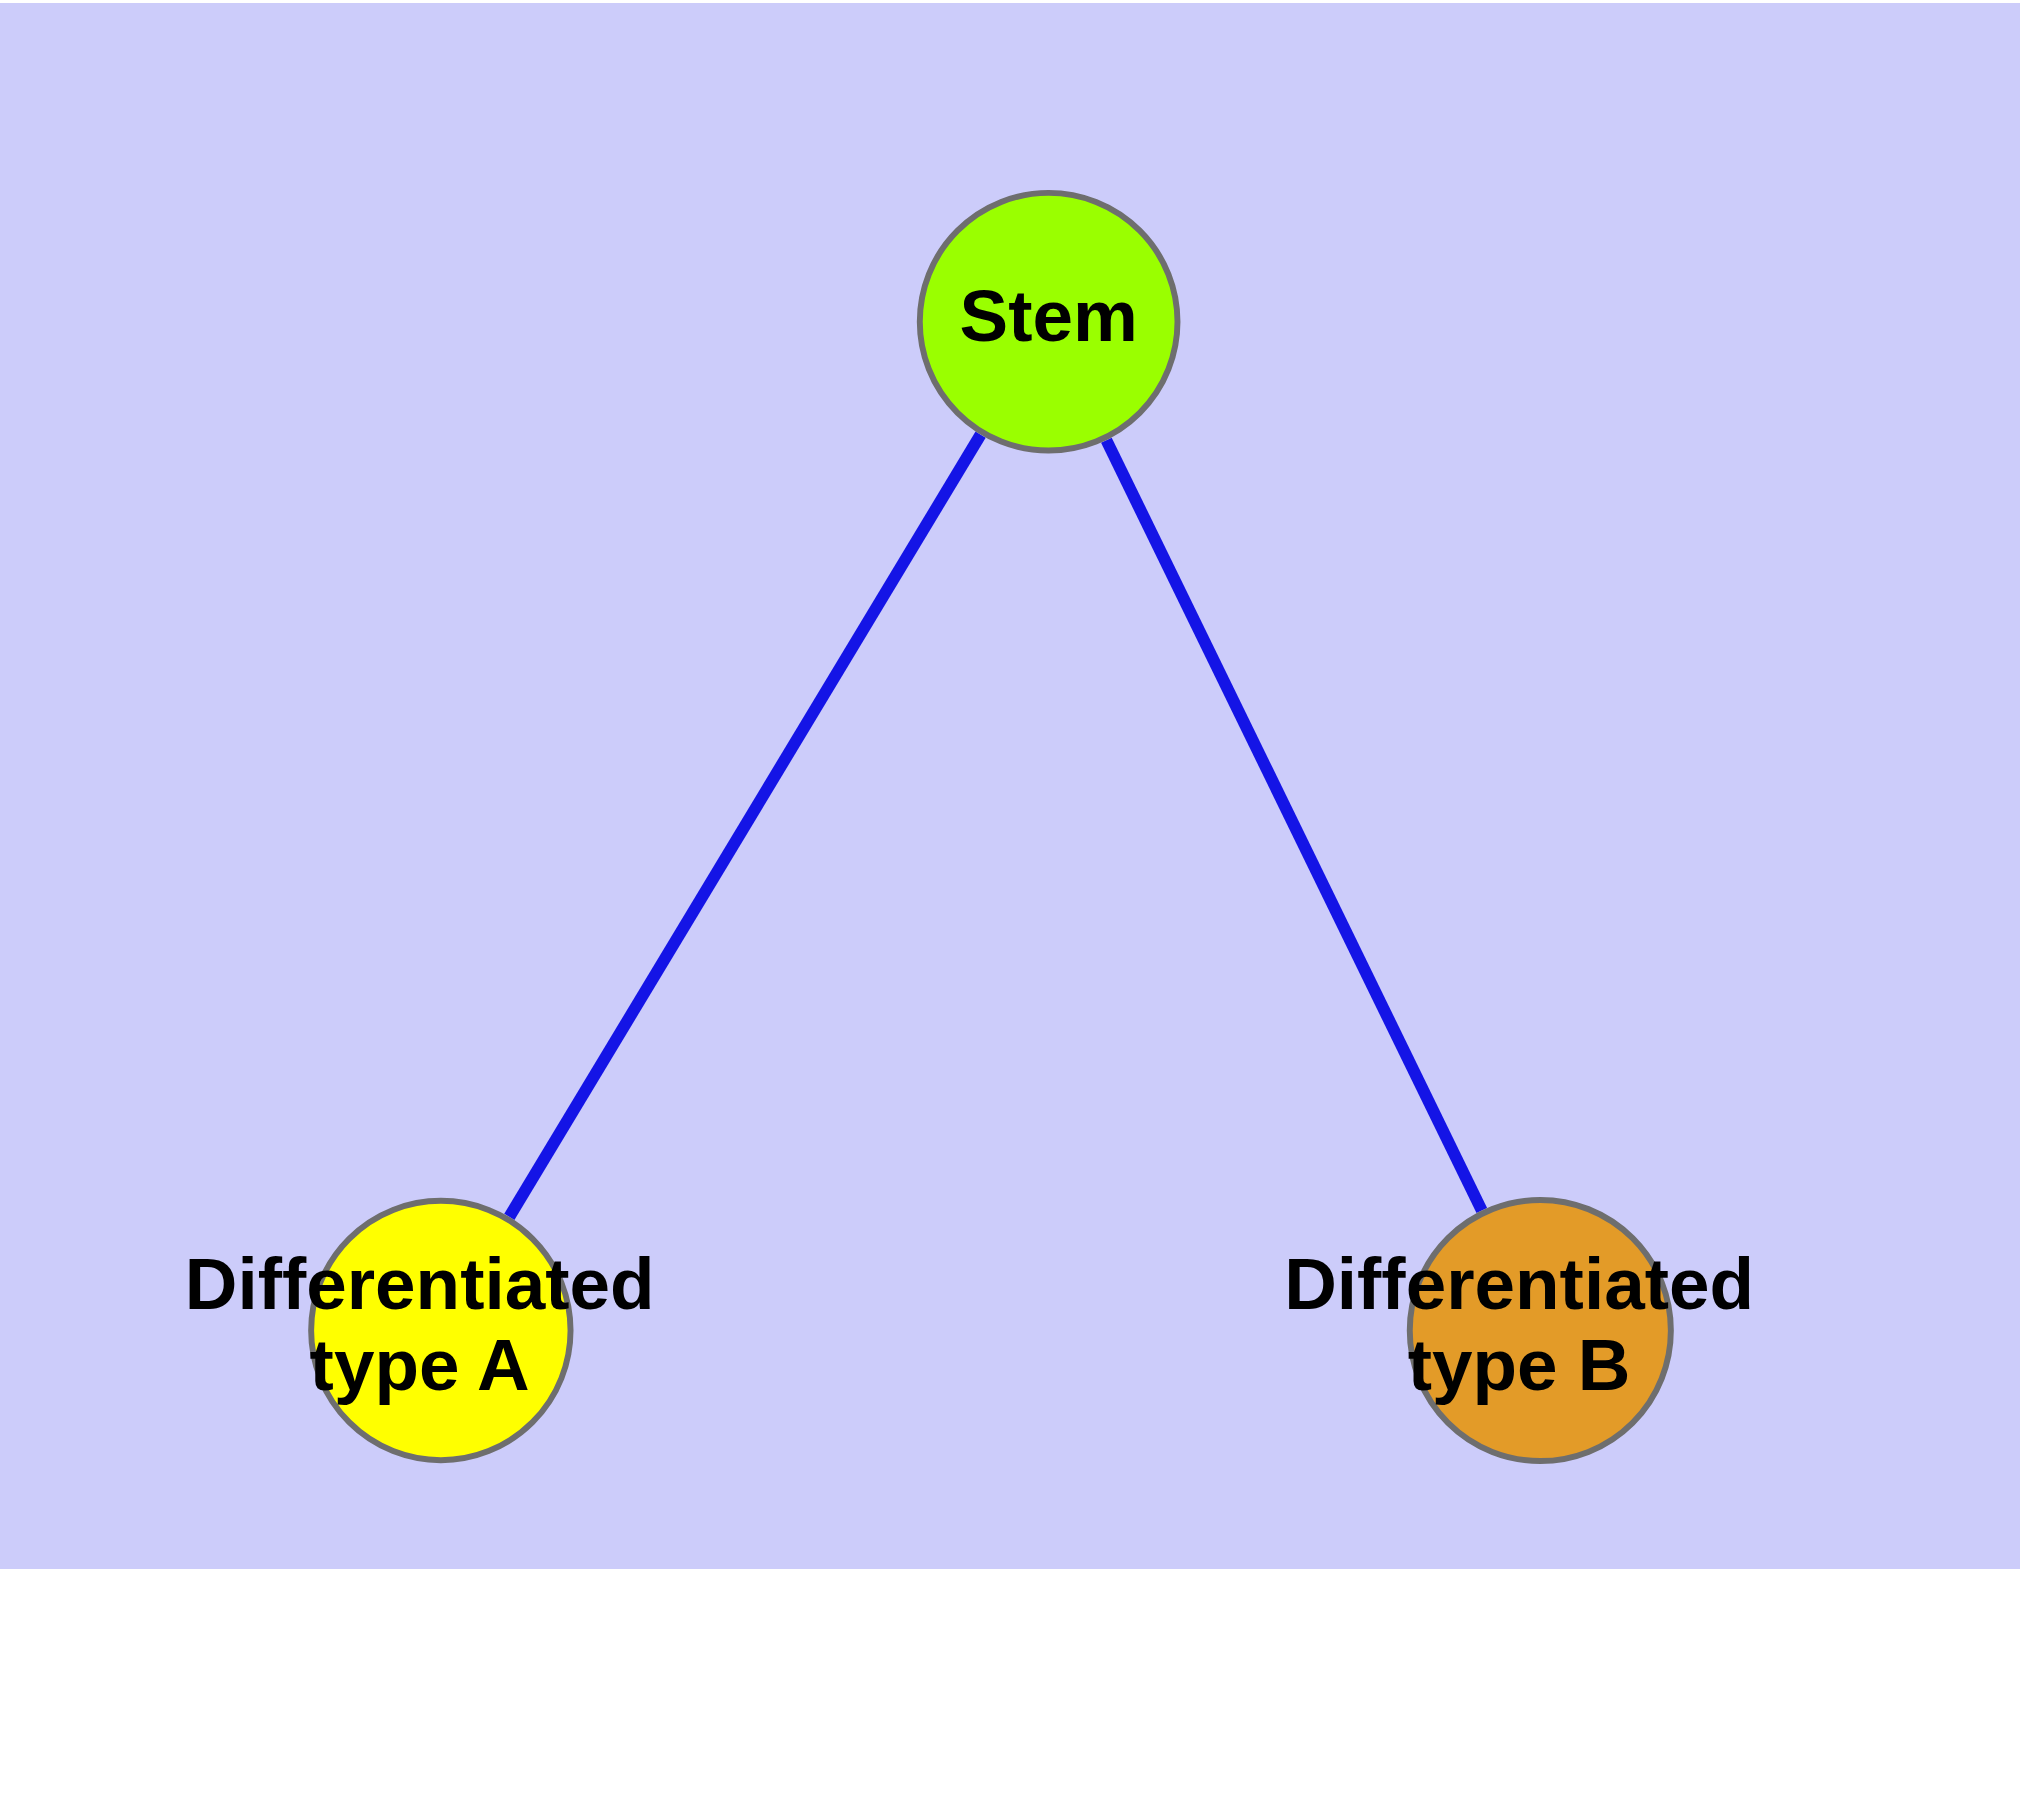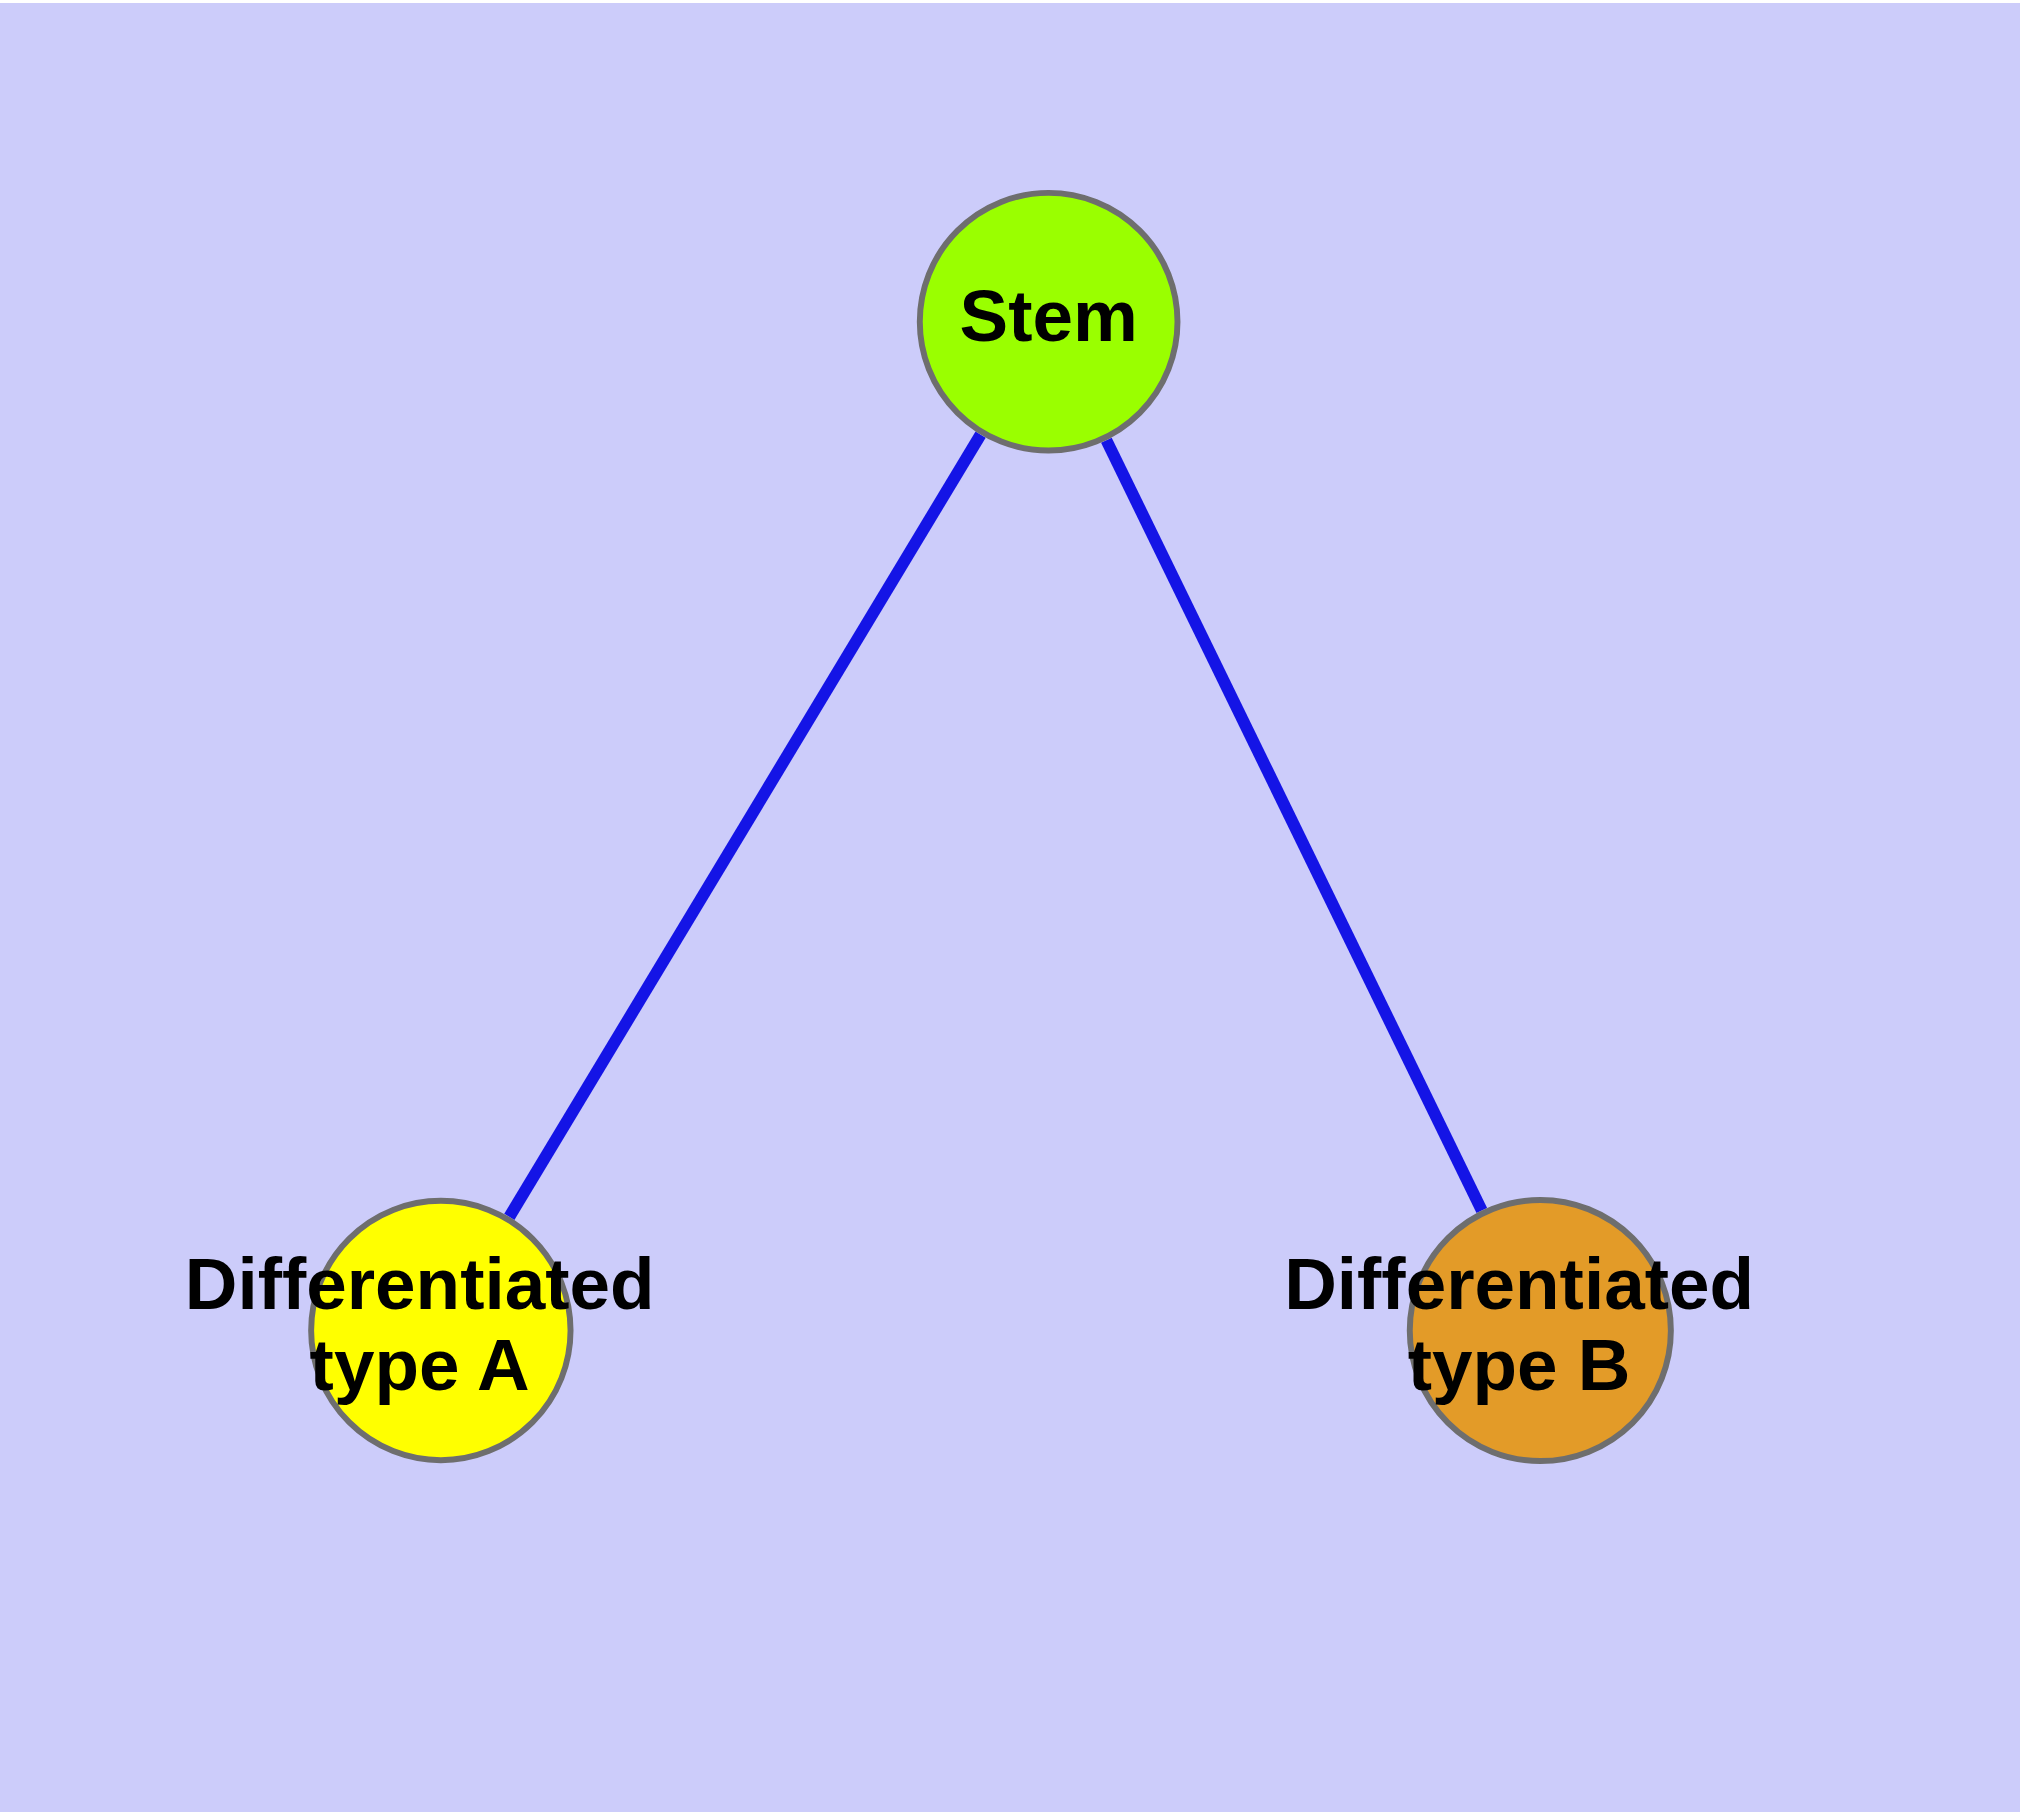--- a/index.html
+++ b/index.html
@@ -18,21 +18,21 @@
     position: relative;
     width: 2021px;
     height: 1812px;
     background: #ffffff;
   }
   #graph-plot {
     position: absolute;
     left: 0;
     top: 3.4px;
     width: 2021px;
-    height: 1809px;
+    height: 1566px;
     background: #ccccfa;
   }
   #graph-svg {
     position: absolute;
     left: 0;
     top: 0;
     width: 2021px;
     height: 1809px;
     display: block;
   }

